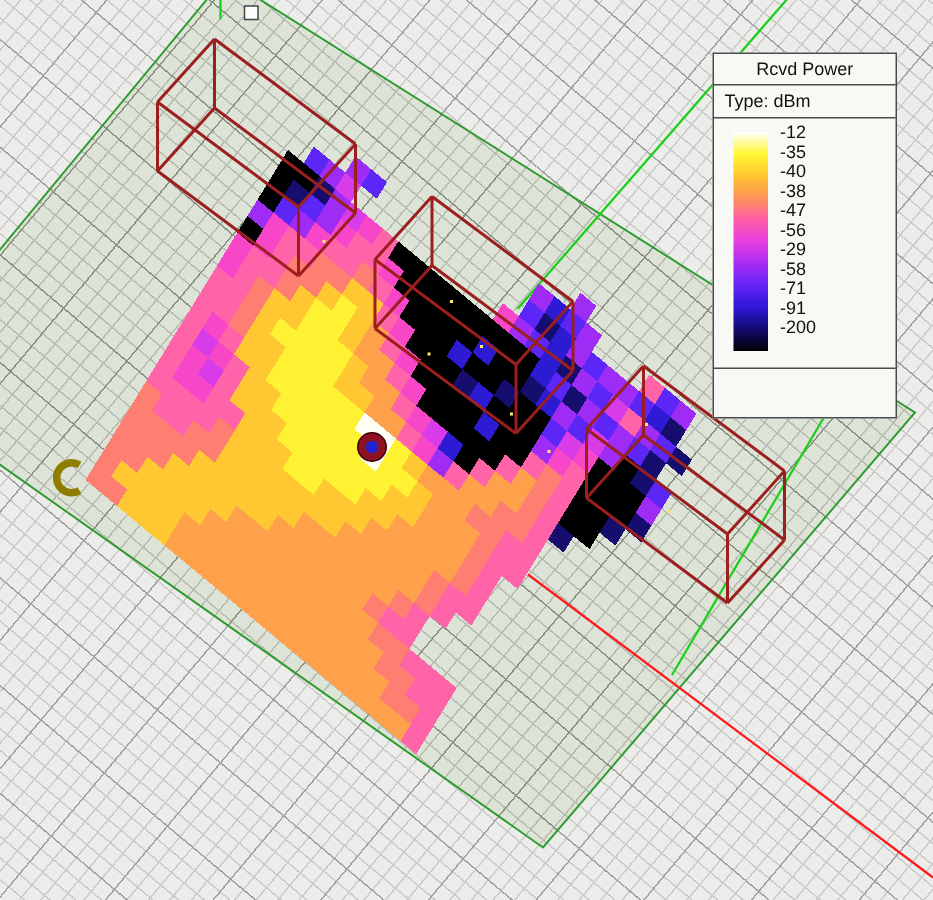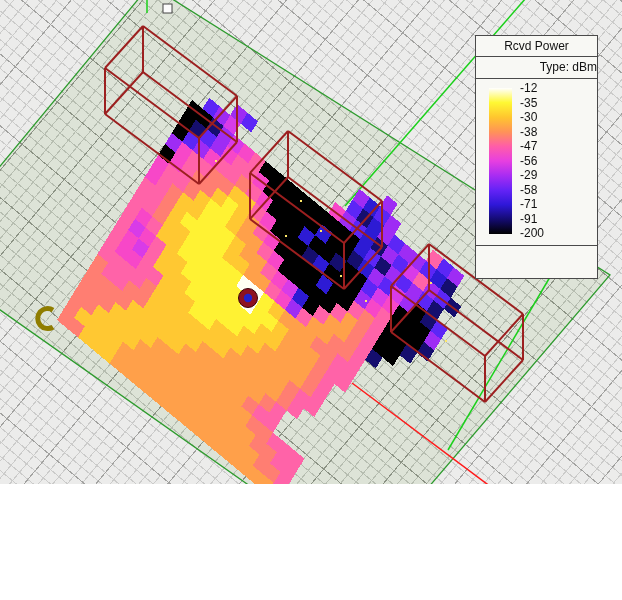--- a/index.html
+++ b/index.html
@@ -1,17 +1,17 @@
 <!DOCTYPE html>
 <html><head>
 <meta charset="utf-8">
 <style>
   html,body{margin:0;padding:0;background:#fff;}
   .viewport{
-    position:relative;width:622px;height:484px;overflow:hidden;
+    position:relative;width:622px;height:600px;overflow:hidden;
     font-family:"Liberation Sans",sans-serif;
   }
   
   .bg-outer{
     position:absolute;inset:0;background-color:#ececeb;
     background-image:
       repeating-linear-gradient(40deg,  transparent 0 54px, #a2a2a0 54px 55px),
       repeating-linear-gradient(130deg, transparent 0 54px, #a2a2a0 54px 55px),
       repeating-linear-gradient(40deg,  transparent 0 10px, #cbcbca 10px 11px),
       repeating-linear-gradient(130deg, transparent 0 10px, #cbcbca 10px 11px);
@@ -27,26 +27,26 @@
     clip-path:polygon(150px -15px, 610px 275px, 362px 565px, -75px 257px);
   }
   svg.scene{position:absolute;left:0;top:0;}
   
   .legend{
     position:absolute;left:475px;top:35px;width:123px;height:244px;
     box-sizing:border-box;background:#f8f8f4;border:1px solid #4a4a4a;
     font-size:12px;color:#111;
   }
   .legend-title{height:20px;line-height:20px;text-align:center;border-bottom:1px solid #4a4a4a;}
-  .legend-type{height:21px;line-height:21px;padding-left:7px;border-bottom:1px solid #4a4a4a;text-align:right;}
+  .legend-type{height:21px;line-height:21px;padding-left:7px;border-bottom:1px solid #4a4a4a;}
   .legend-scale{position:relative;height:166px;border-bottom:1px solid #4a4a4a;}
   .legend-bar{position:absolute;left:13px;top:9px;width:23px;height:146px;}
   .legend-ticks{
     position:absolute;left:44px;top:3px;height:158px;
-    display:flex;flex-direction:column;justify-content:space-between;
+    display:flex;flex-direction:column;justify-content:flex-start;
   }
   .legend-ticks span{display:block;line-height:13px;}
   .legend-stats{padding:4px 0 0 7px;line-height:15px;}
 </style>
 </head>
 <body>
 
 <div class="viewport">
   <div class="bg-outer"></div>
   <div class="bg-terrain"></div>
@@ -583,21 +583,21 @@
   </svg>
 
   <div class="legend">
     <div class="legend-title">Rcvd Power</div>
     <div class="legend-type">Type: dBm</div>
     <div class="legend-scale">
       <div class="legend-bar" id="legend-bar" style="background: linear-gradient(rgb(255, 255, 255) 0%, rgb(255, 248, 51) 10%, rgb(255, 198, 46) 20%, rgb(255, 147, 87) 30%, rgb(255, 93, 168) 40%, rgb(231, 63, 224) 50%, rgb(168, 44, 242) 60%, rgb(100, 35, 246) 70%, rgb(46, 23, 216) 80%, rgb(20, 11, 112) 90%, rgb(0, 0, 0) 100%);"></div>
       <div class="legend-ticks" id="legend-ticks">
           <span>-12</span>
           <span>-35</span>
-          <span>-30</span>
+          <span>-40</span>
           <span>-38</span>
           <span>-47</span>
           <span>-56</span>
           <span>-29</span>
           <span>-58</span>
           <span>-71</span>
           <span>-91</span>
           <span>-200</span>
         </div>
     </div>

